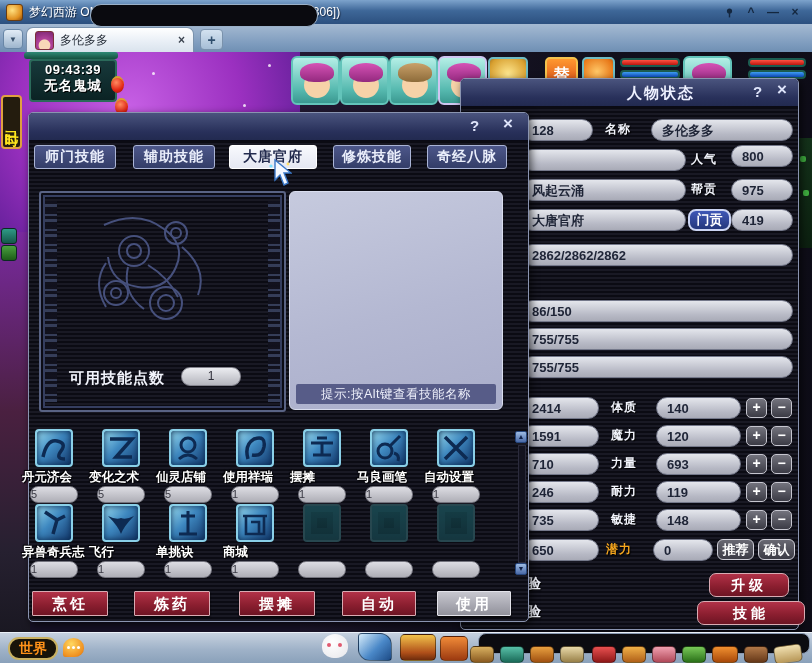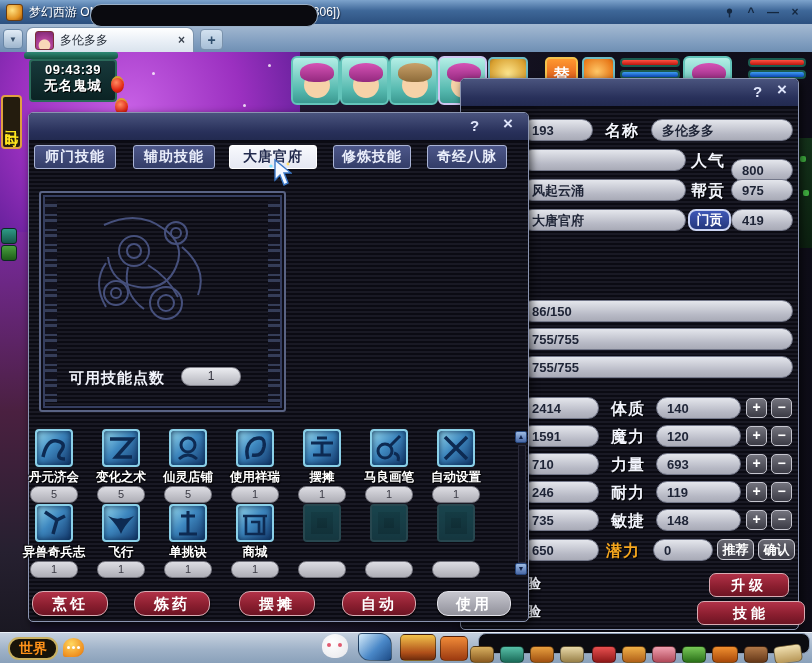--- a/index.html
+++ b/index.html
@@ -84,43 +84,43 @@
   .gk{position:absolute;top:8px;bottom:8px;width:12px;opacity:.9;
     background:repeating-linear-gradient(0deg,#39425f 0 3px,#11111d 3px 6px,#39425f 6px 8px,#11111d 8px 15px);}
   .points-label{position:absolute;left:40px;top:256px;color:#f2f4fc;font-size:15px;font-weight:bold;letter-spacing:1px;}
   .points-field{position:absolute;left:152px;top:254px;width:58px;height:17px;border-radius:9px;
     background:linear-gradient(#ecedf1,#b4b5bd);border:1px solid #83838d;color:#30303a;
     font-size:12px;text-align:center;line-height:17px;}
   .preview{position:absolute;left:260px;top:78px;width:212px;height:217px;border-radius:6px;
     background:linear-gradient(165deg,#c6cade,#b4b8d2 55%,#a9adca);border:1px solid #d9ddee;}
   .hint{position:absolute;left:6px;right:6px;bottom:5px;height:20px;background:#575c88;border-radius:2px;
     color:#eef0fb;font-size:12.5px;text-align:center;line-height:20px;letter-spacing:.5px;}
-  .skill{position:absolute;width:64px;text-align:center;}
+  .skill{position:absolute;width:64px;}
   .skill-ico{width:38px;height:38px;margin:0 auto;border-radius:4px;box-sizing:border-box;
     border:2px solid #8ad0e8;background:linear-gradient(135deg,#9bdef2,#3e88c0 45%,#143a6e);
     box-shadow:inset 0 0 6px #0a2a50;}
   .skill-ico.empty{border-color:#27474f;background:linear-gradient(#143按4,#0d262d);
     background:linear-gradient(#143a42,#0d262d);box-shadow:inset 0 0 0 6px rgba(34,84,96,.25),inset 0 0 0 12px rgba(34,84,96,.18);}
   .skill-nm{margin-top:2px;height:15px;color:#fff;font-size:12.5px;font-weight:bold;white-space:nowrap;
     text-shadow:1px 1px 1px #000,-1px -1px 1px #000;}
   .skill-lv{width:46px;height:15px;margin:2px auto 0;border-radius:8px;background:linear-gradient(#dddde3,#aeaeb6);
     border:1px solid #74747e;font-size:11px;color:#3a3a44;line-height:15px;}
   .sbarrow{position:absolute;left:486px;width:12px;height:12px;border-radius:2px;box-sizing:border-box;
     background:linear-gradient(#9cbaе2,#4a6aa8);background:linear-gradient(#9cbae2,#4a6aa8);
     border:1px solid #27477e;color:#10214a;font-size:7px;line-height:10px;text-align:center;}
   .sbtrack{position:absolute;left:489px;top:332px;width:6px;height:116px;background:#13131f;border:1px solid #2b2b3c;}
-  .rbtn{position:absolute;top:478px;height:25px;border-radius:11px;box-sizing:border-box;text-align:center;
+  .rbtn{position:absolute;top:478px;height:25px;border-radius:1px;box-sizing:border-box;text-align:center;
     background:linear-gradient(#b23248,#8c1f30 55%,#6d1423);border:1px solid #d9abb3;
     color:#fff;font-size:15px;font-weight:bold;line-height:24px;letter-spacing:3px;box-shadow:0 1px 2px #000;}
   .rbtn.gray{background:linear-gradient(#c7c7cf,#91919b);border-color:#e3e3ea;letter-spacing:3px;}
   
   .sfield{position:absolute;height:22px;border-radius:11px;box-sizing:border-box;padding-left:10px;
     background:linear-gradient(#e4e6ec,#b7b9c5 70%,#a9abb7);border:1px solid #74788a;
     color:#1e2436;font-size:13px;font-weight:bold;line-height:21px;white-space:nowrap;overflow:hidden;}
-  .slabel{position:absolute;color:#f2f4fc;font-size:16px;font-weight:bold;letter-spacing:1px;text-shadow:1px 1px 1px #000;}
+  .slabel{position:absolute;color:#f2f4fc;font-size:12px;font-weight:bold;letter-spacing:1px;text-shadow:1px 1px 1px #000;}
   .slabel.orange{color:#f5a61e;}
   .mbtn{position:absolute;height:22px;border-radius:8px;box-sizing:border-box;text-align:center;
     background:linear-gradient(#3e57b6,#24377c);border:2px solid #ccd5f3;color:#fff;
     font-size:13px;font-weight:bold;line-height:18px;}
   .sqbtn{position:absolute;width:21px;height:20px;border-radius:5px;box-sizing:border-box;text-align:center;
     background:linear-gradient(#73737d,#3b3b45);border:1px solid #c6c6cf;color:#fff;
     font-size:14px;font-weight:bold;line-height:17px;}
   .gbtn2{position:absolute;height:21px;border-radius:6px;box-sizing:border-box;text-align:center;
     background:linear-gradient(#68687? ,#3c3c46);background:linear-gradient(#686872,#3c3c46);
     border:1px solid #cfcfd8;color:#fff;font-size:13px;font-weight:bold;line-height:19px;}
@@ -222,40 +222,42 @@
 <div class="bar blue" style="left:620px;top:70px;width:60px"></div>
 <div class="portrait" style="left:683px">
     <div class="face"></div>
     <div class="hair"></div>
   </div>
 <div class="bar red" style="left:748px;top:58px;width:58px"></div>
 <div class="bar blue" style="left:748px;top:70px;width:58px"></div>
 
 <div class="gwin" style="left:460px;top:78px;width:337px;height:550px">
   <div class="gtitle">
+    <div class="gtitle-text" style="left:120px;width:160px">人物状态</div>
     <div class="gbtn" style="left:292px">?</div>
     <div class="gbtn" style="left:316px;font-size:17px;top:3px">×</div>
   </div>
 
-  <div class="sfield" style="left:60px;top:40px;width:72px">193</div>
+  <div class="sfield" style="left:60px;top:40px;width:72px">128</div>
   <div class="slabel" style="left:144px;top:42px">名称</div>
   <div class="sfield" style="left:190px;top:40px;width:142px">多伦多多</div>
 
   <div class="sfield" style="left:60px;top:70px;width:165px"></div>
   <div class="slabel" style="left:230px;top:72px">人气</div>
-  <div class="sfield" style="left:270px;top:80px;width:62px">800</div>
+  <div class="sfield" style="left:270px;top:66px;width:62px">800</div>
 
   <div class="sfield" style="left:60px;top:100px;width:165px">风起云涌</div>
   <div class="slabel" style="left:230px;top:102px">帮贡</div>
   <div class="sfield" style="left:270px;top:100px;width:62px">975</div>
 
   <div class="sfield" style="left:60px;top:130px;width:165px">大唐官府</div>
   <div class="mbtn" style="left:227px;top:130px;width:43px">门贡</div>
   <div class="sfield" style="left:270px;top:130px;width:62px">419</div>
 
+  <div class="sfield" style="left:60px;top:165px;width:272px">2862/2862/2862</div>
   <div class="sfield" style="left:60px;top:221px;width:272px">86/150</div>
   <div class="sfield" style="left:60px;top:249px;width:272px">755/755</div>
   <div class="sfield" style="left:60px;top:277px;width:272px">755/755</div>
 
   <div class="sfield" style="left:60px;top:318px;width:78px">2414</div>
   <div class="slabel" style="left:150px;top:320px">体质</div>
   <div class="sfield" style="left:195px;top:318px;width:85px">140</div>
   <div class="sqbtn" style="left:285px;top:319px">+</div>
   <div class="sqbtn" style="left:310px;top:319px">−</div>
 
@@ -321,20 +323,23 @@
           <circle cx="40" cy="90" r="5"></circle>
         <circle cx="90" cy="100" r="16"></circle>
           <circle cx="90" cy="100" r="8"></circle>
         <path d="M72 62 q20 12 30 32 M52 64 q-6 26 16 42 M106 44 q26 22 16 48 M30 60 q-14 20 0 44"></path>
       </g>
     </svg>
   </div>
   <div class="points-label">可用技能点数</div>
   <div class="points-field">1</div>
 
+  <div class="preview">
+    <div class="hint">提示:按Alt键查看技能名称</div>
+  </div>
 
   <div class="skill" style="left:-7px;top:316px">
     <div class="skill-ico"><svg viewBox="0 0 34 34" width="34" height="34">
           <path d="M6 26 Q10 8 20 10 Q30 12 24 20 Q18 28 28 28" stroke="#0d2a52" stroke-width="3.5" fill="none"></path>
         </svg></div>
     <div class="skill-nm">丹元济会</div>
     <div class="skill-lv">5</div>
   </div>
   <div class="skill" style="left:60px;top:316px">
     <div class="skill-ico"><svg viewBox="0 0 34 34" width="34" height="34">

